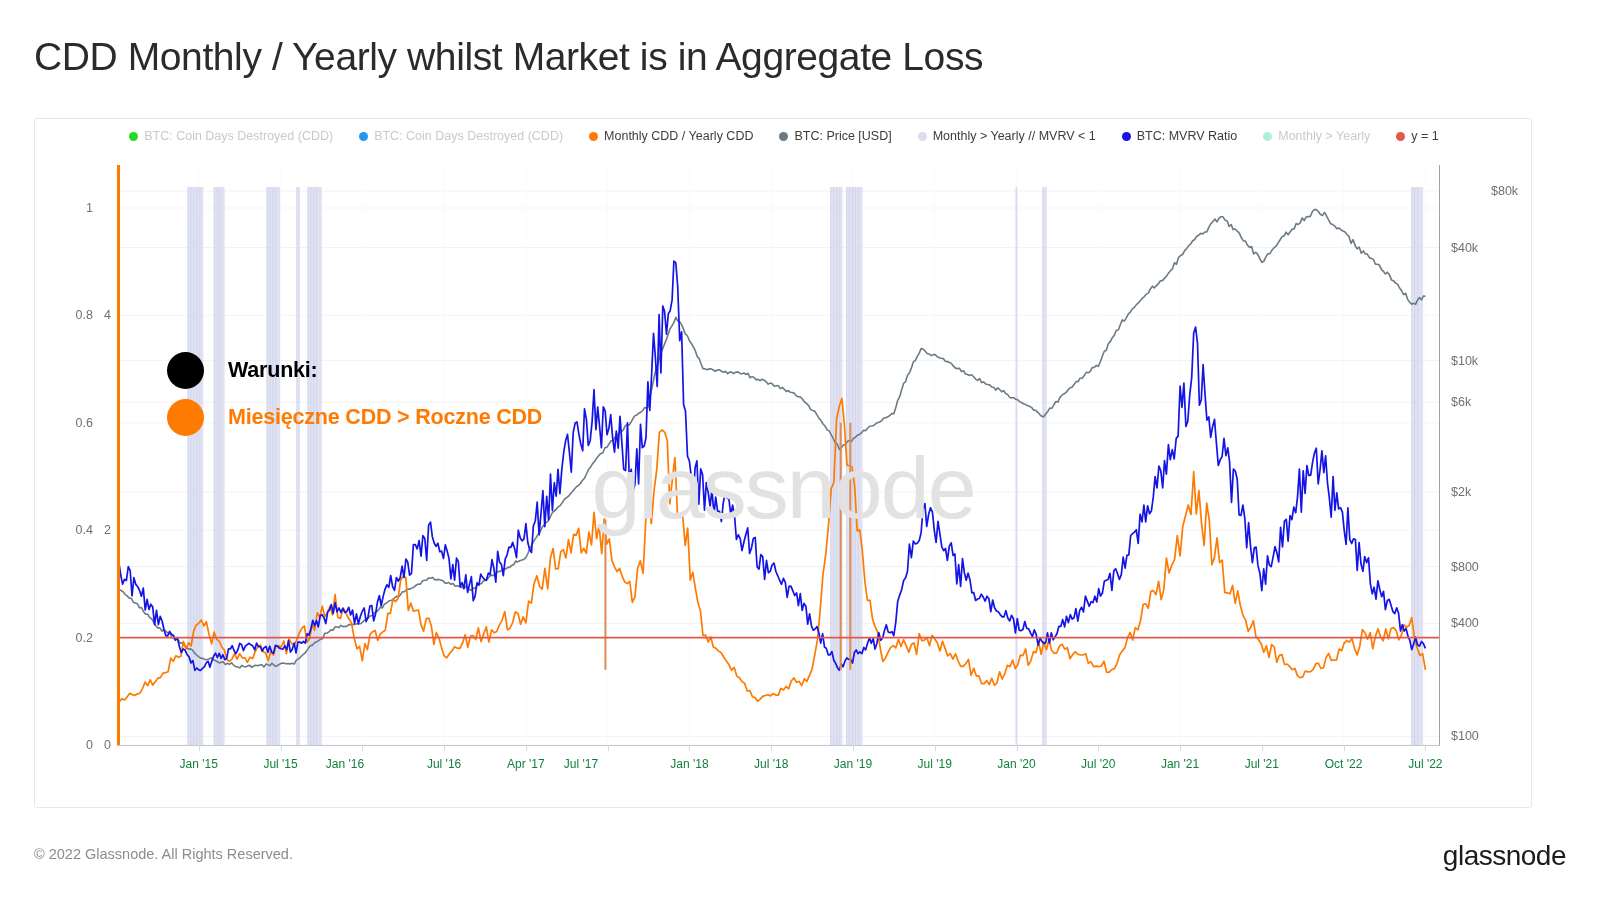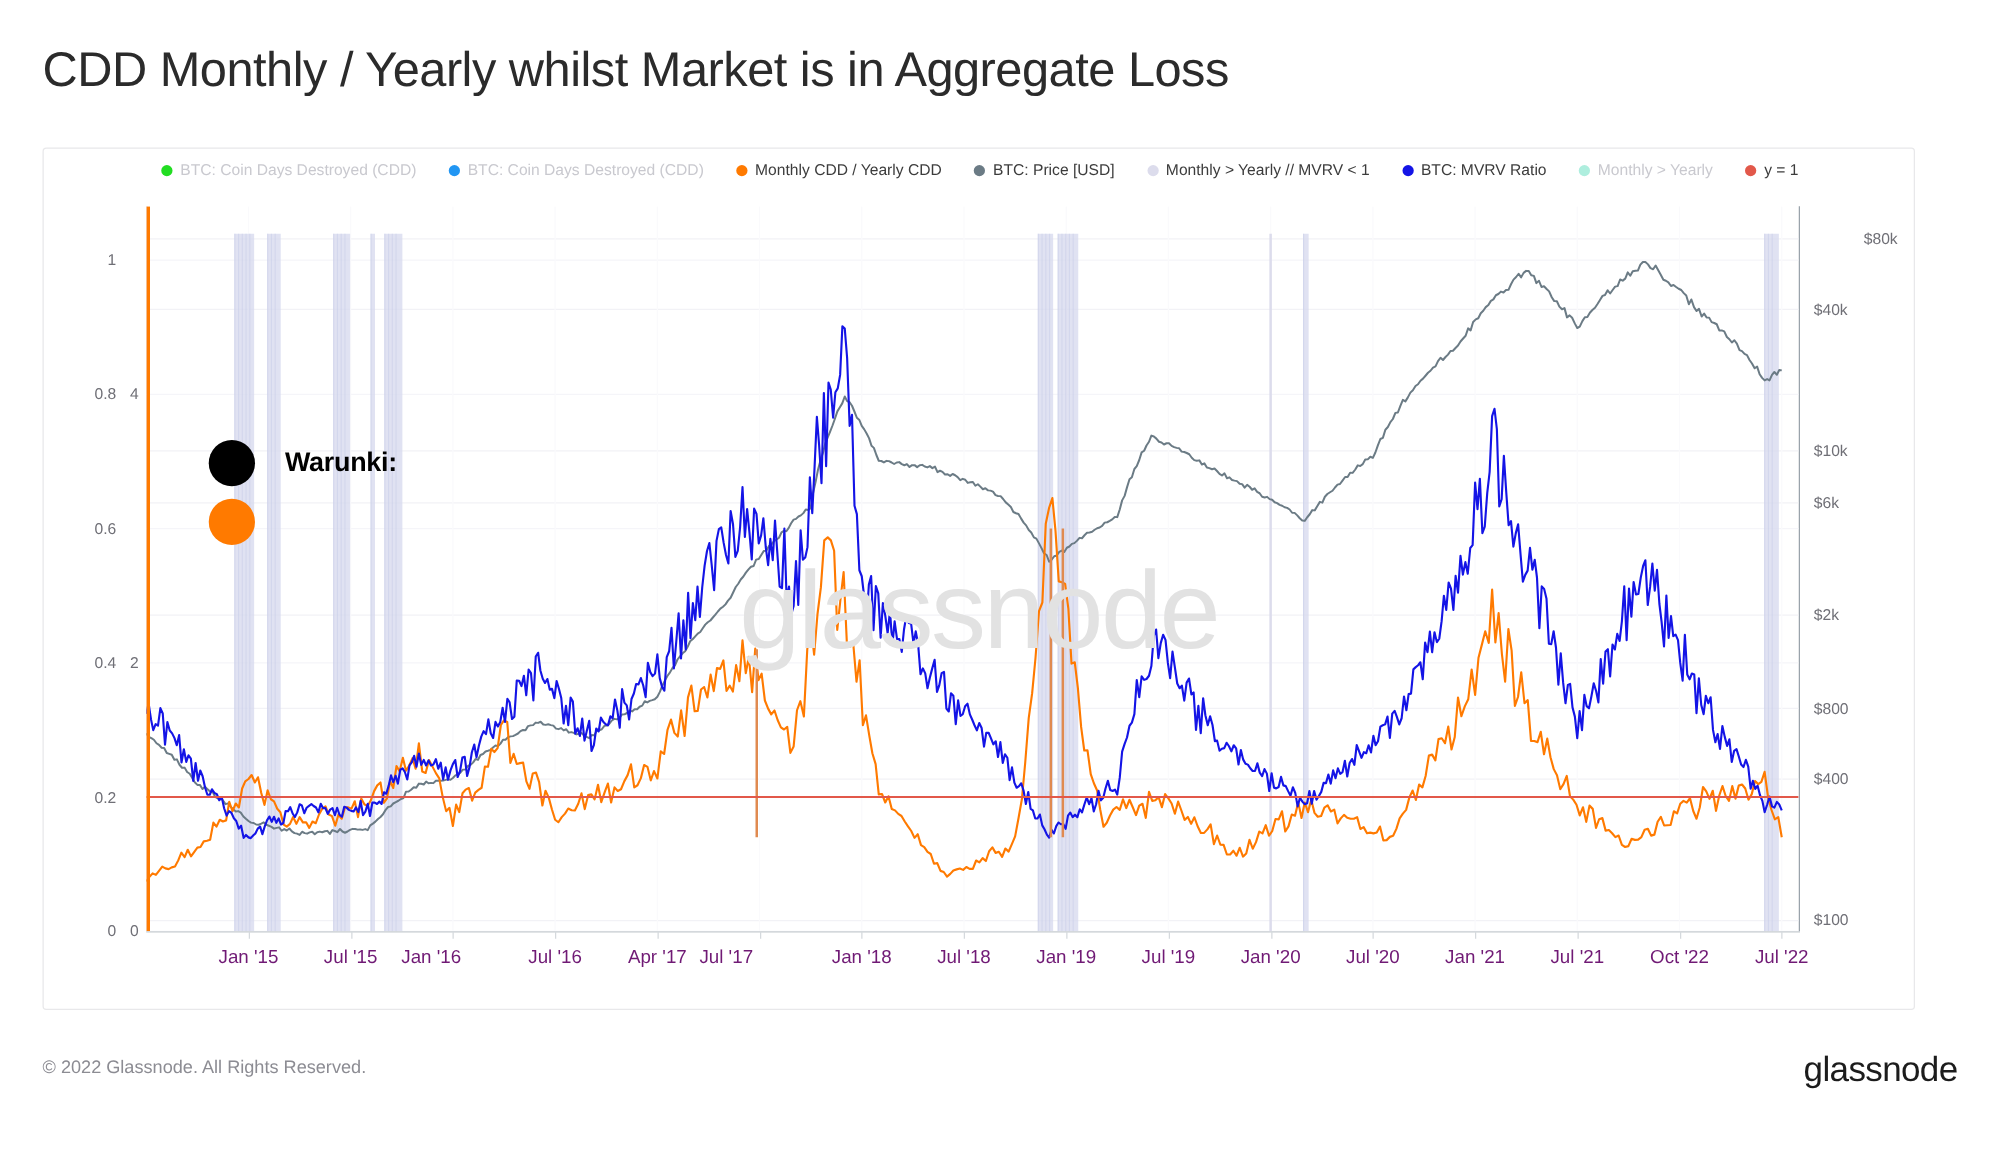--- a/index.html
+++ b/index.html
@@ -46,21 +46,21 @@
   .axis-line-left  { position:absolute; left:82px;  top:46px; width:1px; height:580px; background:#e9e9ef; }
   .axis-line-right { position:absolute; left:1404px; top:46px; width:1px; height:580px; background:#9aa3ab; }
   .axis-line-bottom{ position:absolute; left:82px;  top:626px; width:1323px; height:1px; background:#c3c9ce; }
   .ytick-outer { position:absolute; font-size:12.5px; color:#6f6f76;
                  transform: translateY(-50%); white-space:nowrap; text-align:right; width:40px; }
   .ytick-inner { position:absolute; font-size:12.5px; color:#6f6f76;
                  transform: translateY(-50%); white-space:nowrap; text-align:right; width:28px; }
   .ytick-right { position:absolute; font-size:12.5px; color:#6f6f76;
                  transform: translateY(-50%); white-space:nowrap; }
 
-  .xtick { position:absolute; font-size:15px; color:#701a75;
+  .xtick { position:absolute; font-size:12px; color:#15803d;
            transform: translateX(-50%); white-space:nowrap; top: 638px; }
   .xtick-mark { position:absolute; top:626px; width:1px; height:6px; background:#d5d9dd; }
 
   .watermark {
     position:absolute; left:50%; top:318px; transform: translateX(-50%);
     font-size: 88px; font-weight: 500; color: #e2e2e2; letter-spacing: -2px;
     pointer-events:none; user-select:none;
   }
 
   
@@ -232,20 +232,21 @@
 
     <div class="watermark">glassnode</div>
 
     <div class="anno" id="annotation">
         <div class="anno-row">
           <span class="anno-dot" style="background: rgb(0, 0, 0);"></span>
           <span class="anno-text" style="color: rgb(0, 0, 0);">Warunki:</span>
         </div>
         <div class="anno-row">
           <span class="anno-dot" style="background: rgb(255, 122, 0);"></span>
+          <span class="anno-text" style="color: rgb(255, 122, 0);">Miesięczne CDD &gt; Roczne CDD</span>
         </div>
       </div>
 
     <div id="yticks-outer"></div>
     <div id="yticks-inner"></div>
     <div id="yticks-right"></div>
     <div id="xticks"></div>
   <div class="ytick-outer" style="left: 18px; top: 626px;">0</div>
       <div class="ytick-outer" style="left: 18px; top: 518.593px;">0.2</div>
       <div class="ytick-outer" style="left: 18px; top: 411.185px;">0.4</div>

